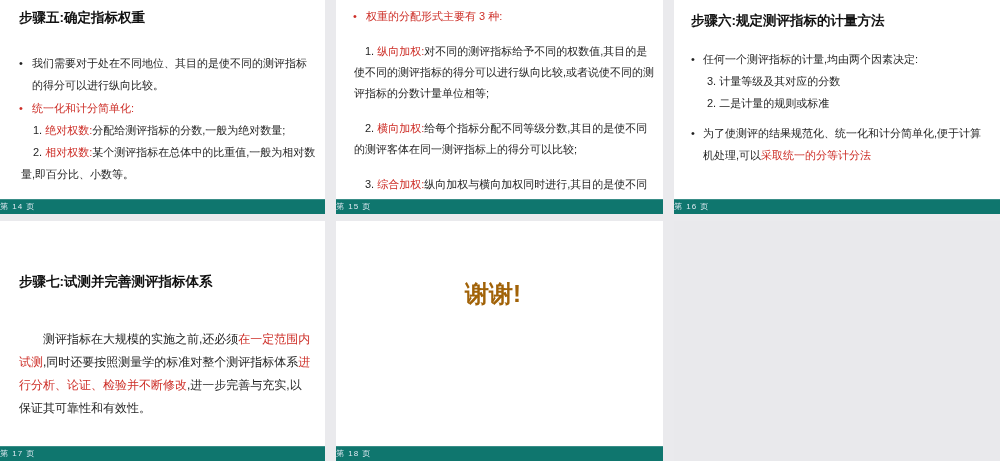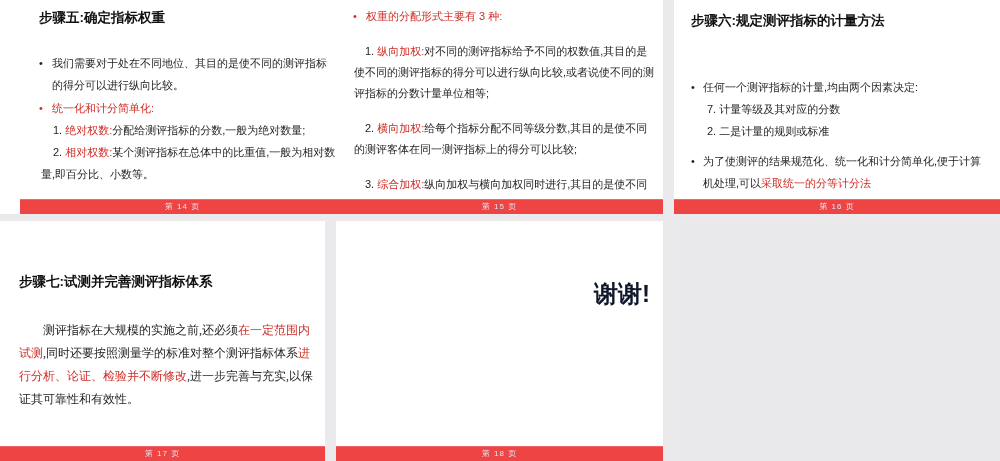--- a/index.html
+++ b/index.html
@@ -7,61 +7,61 @@
     width:1000px;height:461px;overflow:hidden;
     background:#eaeaed;
     font-family:"Liberation Sans","DejaVu Sans",sans-serif;
     color:#1f1f1f;
   }
   .canvas{position:relative;width:1000px;height:461px;}
   .slide{
     position:absolute;background:#ffffff;
     display:flex;flex-direction:column;overflow:hidden;
   }
-  #s14{left:0;top:0;width:325px;height:214px;padding-left:20px;}
+  #s14{left:0;top:0;width:325px;height:214px;}
   #s15{left:336px;top:0;width:327px;height:214px;}
   #s16{left:674px;top:0;width:326px;height:214px;}
   #s17{left:0;top:221px;width:325px;height:240px;gap:28px;}
   #s18{left:336px;top:221px;width:327px;height:240px;}
   .empty-slot{position:absolute;left:674px;top:221px;width:326px;height:240px;background:#e9e9ec;}
 
   .slide-body{flex:1 1 auto;overflow:hidden;}
   #s14 .slide-body{padding:7px 9px 0 19px;font-size:11px;line-height:22px;}
   #s15 .slide-body{padding:6px 8px 0 17px;font-size:11px;line-height:21px;}
   #s16 .slide-body{padding:10px 10px 0 17px;font-size:11px;line-height:22px;}
   #s17 .slide-body{padding:0 12px 0 19px;font-size:12px;line-height:23px;}
   #s18 .slide-body{padding:0;}
 
   .slide-title{font-size:13.5px;font-weight:bold;margin:0;color:#111;}
   #s14 .slide-title{margin-bottom:23px;}
-  #s16 .slide-title{margin-bottom:44px;}
+  #s16 .slide-title{margin-bottom:16px;}
   #s17 .slide-title{margin-top:49px;}
 
   p{margin:0;}
   .bullet{position:relative;padding-left:13px;}
   .dot{position:absolute;left:0;top:0;}
   #s16 .bullet{padding-left:12px;}
   .num-item{padding-left:2px;text-indent:12px;}
   #s15 .num-item{padding-left:1px;text-indent:11px;margin-top:14px;}
   #s14 .bullet-red{margin-top:1px;}
   #s16 .sub-item{padding-left:16px;}
   #s16 .bullet-2{margin-top:8px;}
   .num{margin-right:3px;}
   .red{color:#cd2d26;}
 
-  #s17 .body-para{margin-top:26px;text-indent:24px;font-family:Liberation Serif, serif;}
+  #s17 .body-para{margin-top:35px;text-indent:24px;}
 
   .thanks{
-    margin:57px 13px 0 0;text-align:right;
-    font-size:24px;font-weight:bold;color:#0f172a;
+    margin:57px 13px 0 0;text-align:center;
+    font-size:24px;font-weight:bold;color:#a16207;
   }
 
   .pagebar{
-    flex:0 0 15px;height:15px;background:#ef4444;
-    display:flex;align-items:center;justify-content:center;
+    flex:0 0 15px;height:15px;background:#0f766e;
+    display:flex;align-items:center;
     box-shadow:inset 0 1px 0 rgba(255,255,255,0.18);
   }
   .pagebar span{
     font-size:8px;color:#dde8f1;letter-spacing:1px;line-height:1;
   }
 </style>
 </head>
 <body>
 
 <div class="canvas">
@@ -88,21 +88,21 @@
     </div>
     <footer class="pagebar">
         <span>第 15 页</span>
       </footer>
   </section>
 
   <section class="slide" id="s16">
     <div class="slide-body">
       <h2 class="slide-title">步骤六:规定测评指标的计量方法</h2>
       <p class="bullet"><span class="dot">•</span><span>任何一个测评指标的计量,均由两个因素决定:</span></p>
-      <p class="sub-item">7. 计量等级及其对应的分数</p>
+      <p class="sub-item">3. 计量等级及其对应的分数</p>
       <p class="sub-item">2. 二是计量的规则或标准</p>
       <p class="bullet bullet-2"><span class="dot">•</span><span>为了使测评的结果规范化、统一化和计分简单化,便于计算机处理,可以</span><span class="red">采取统一的分等计分法</span></p>
     </div>
     <footer class="pagebar">
         <span>第 16 页</span>
       </footer>
   </section>
 
   <section class="slide" id="s17">
     <div class="slide-body">

